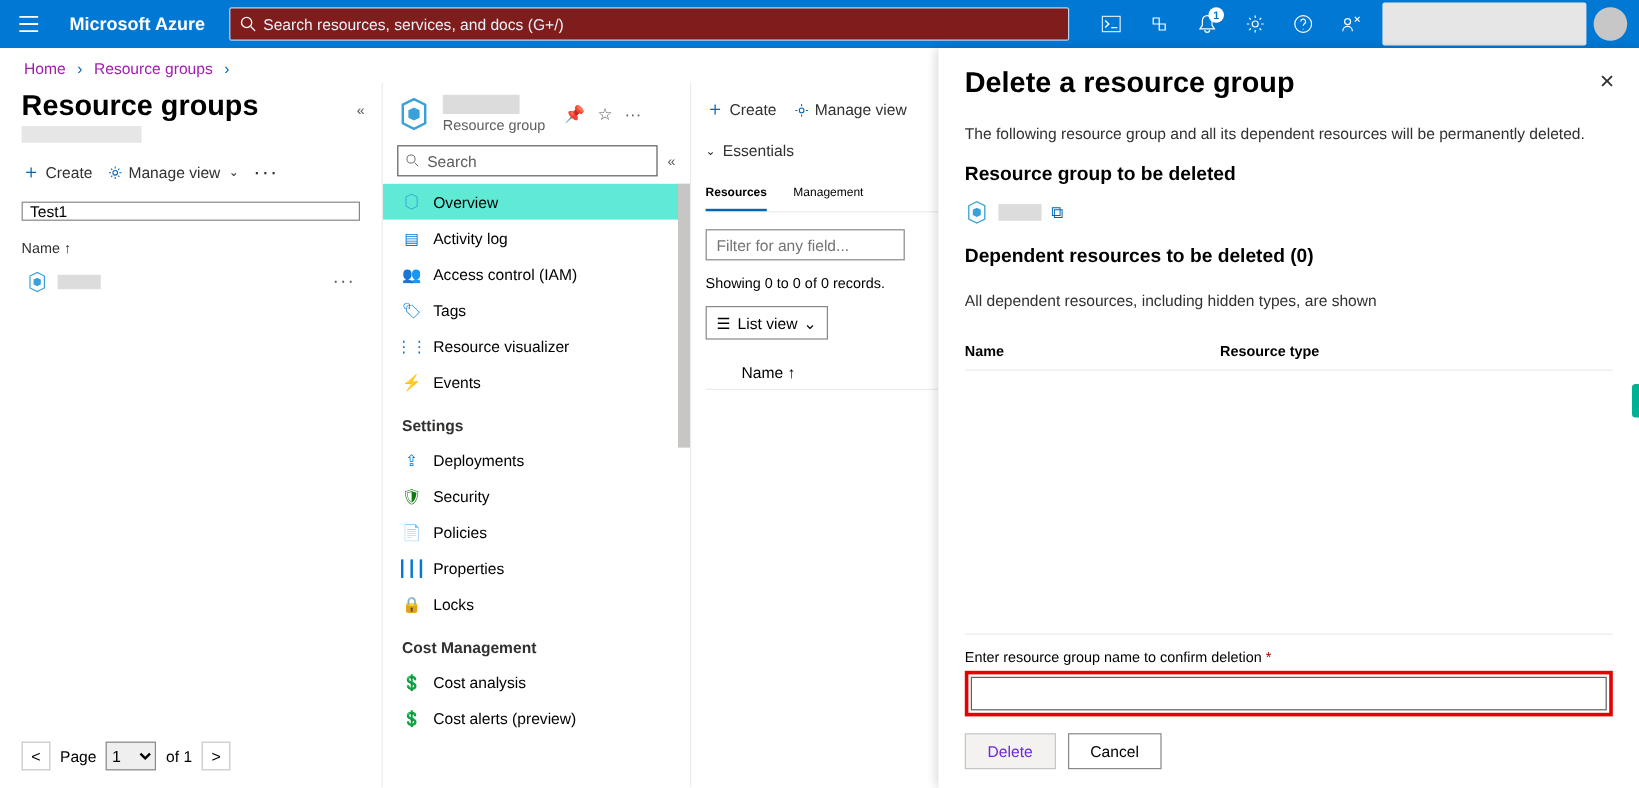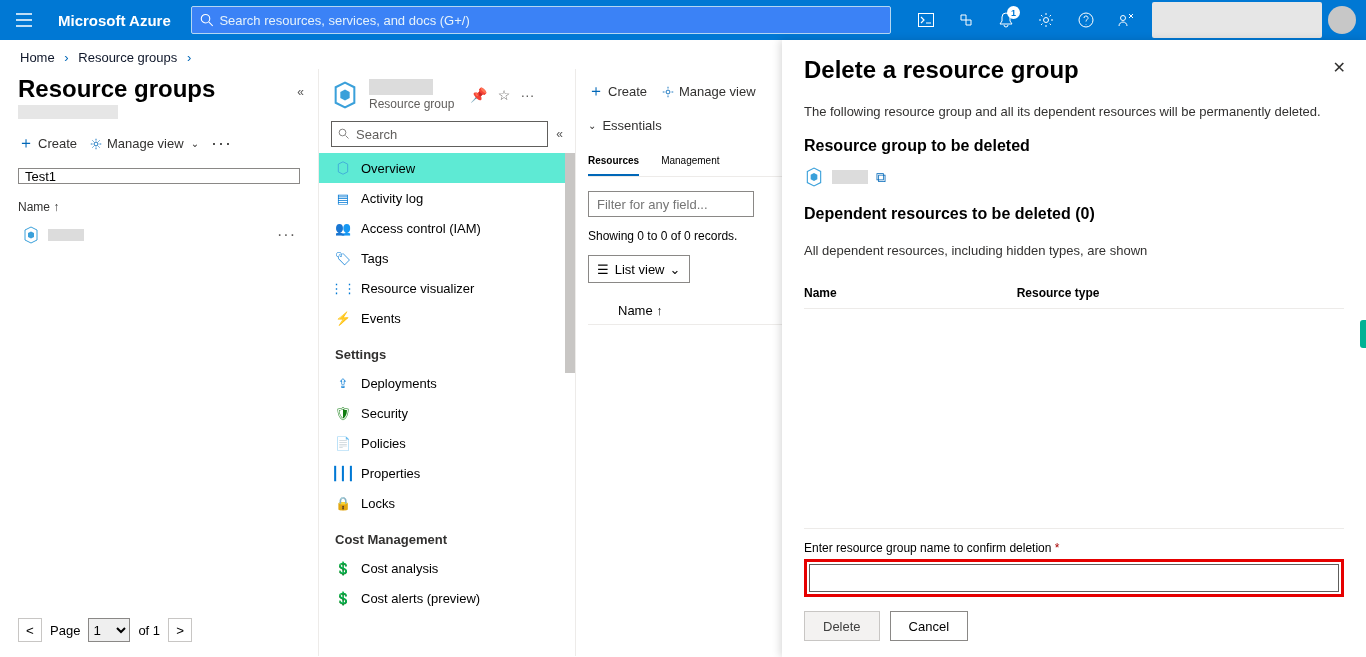--- a/index.html
+++ b/index.html
@@ -3,32 +3,32 @@
 <meta charset="utf-8">
 <style>
 * { margin: 0; padding: 0; box-sizing: border-box; font-family: 'Segoe UI', Tahoma, sans-serif; }
 body { width: 1366px; height: 657px; overflow: hidden; background: #fff; position: relative; }
 
 
 .topbar { height: 40px; background: #0078d4; display: flex; align-items: center; color: #fff; }
 .hamburger { width: 48px; display: flex; justify-content: center; cursor: pointer; }
 .brand { font-size: 15px; font-weight: 600; padding: 0 20px 0 10px; }
 .search-wrap { flex: 0 0 700px; }
-.search-box { height: 28px; background: #3b82f6; border-radius: 2px; display: flex; align-items: center; padding: 0 8px; border: 1px solid #b3d7f2; }
+.search-box { height: 28px; background: #7f1d1d; border-radius: 2px; display: flex; align-items: center; padding: 0 8px; border: 1px solid #b3d7f2; }
 .search-box input { background: transparent; border: none; outline: none; color: #fff; font-size: 13px; width: 100%; margin-left: 6px; }
 .search-box input::placeholder { color: #e6f2fb; }
 .topbar-right { margin-left: auto; display: flex; align-items: center; height: 100%; }
 .top-icon { width: 40px; height: 40px; display: flex; align-items: center; justify-content: center; cursor: pointer; position: relative; }
 .notif-badge { position: absolute; top: 6px; right: 6px; background: #fff; color: #0078d4; font-size: 9px; width: 13px; height: 13px; border-radius: 50%; display: flex; align-items: center; justify-content: center; font-weight: 700; }
 .user-block { width: 170px; height: 36px; background: #e6e6e6; margin: 0 6px; border-radius: 2px; }
 .avatar { width: 28px; height: 28px; border-radius: 50%; background: #c7c7c7; margin-right: 10px; }
 
 
 .breadcrumb { padding: 10px 20px 4px; font-size: 13px; }
-.breadcrumb a { color: #0f172a; text-decoration: none; }
+.breadcrumb a { color: #a21caf; text-decoration: none; }
 .breadcrumb .sep { color: #0067b8; margin: 0 6px; }
 
 
 .main { display: flex; height: calc(100% - 40px - 30px); }
 
 
 .panel1 { width: 318px; padding: 0 18px; position: relative; display: flex; flex-direction: column; }
 .panel1 h1 { font-size: 24px; font-weight: 600; margin: 6px 0 2px; }
 .sub-redact { width: 100px; height: 14px; background: #e6e6e6; margin-bottom: 14px; }
 .collapse-chev { position: absolute; top: 16px; right: 14px; color: #555; font-size: 12px; cursor: pointer; }
@@ -87,21 +87,21 @@
 .rg-to-del .redact { width: 36px; height: 14px; background: #dcdcdc; }
 .copy-ic { color: #0067b8; font-size: 14px; cursor: pointer; }
 .dep-head { display: flex; gap: 180px; font-size: 12px; font-weight: 600; margin-top: 28px; padding-bottom: 8px; border-bottom: 1px solid #edebe9; }
 .fly-foot { border-top: 1px solid #edebe9; padding-top: 12px; margin-top: auto; }
 .confirm-lbl { font-size: 12px; margin-bottom: 4px; }
 .confirm-lbl .req { color: #a80000; }
 .confirm-input { width: 100%; height: 28px; border: 1px solid #605e5c; }
 .hl-box { border: 3px solid #e60000; padding: 2px; margin-bottom: 14px; }
 .fly-btns { display: flex; gap: 10px; }
 .fly-btn { height: 30px; padding: 0 18px; border: 1px solid #8a8886; background: #fff; font-size: 13px; cursor: pointer; }
-.fly-btn.primary { background: #f3f2f1; color: #404040; border-color: #c8c6c4; }
+.fly-btn.primary { background: #f3f2f1; color: #6d28d9; border-color: #c8c6c4; }
 
 
 .feedback-tab { position: absolute; right: 0; top: 320px; width: 6px; height: 28px; background: #00b294; border-radius: 3px 0 0 3px; }
 
 svg { display: block; }
 </style>
 </head>
 <body>
 
 <div class="topbar">

